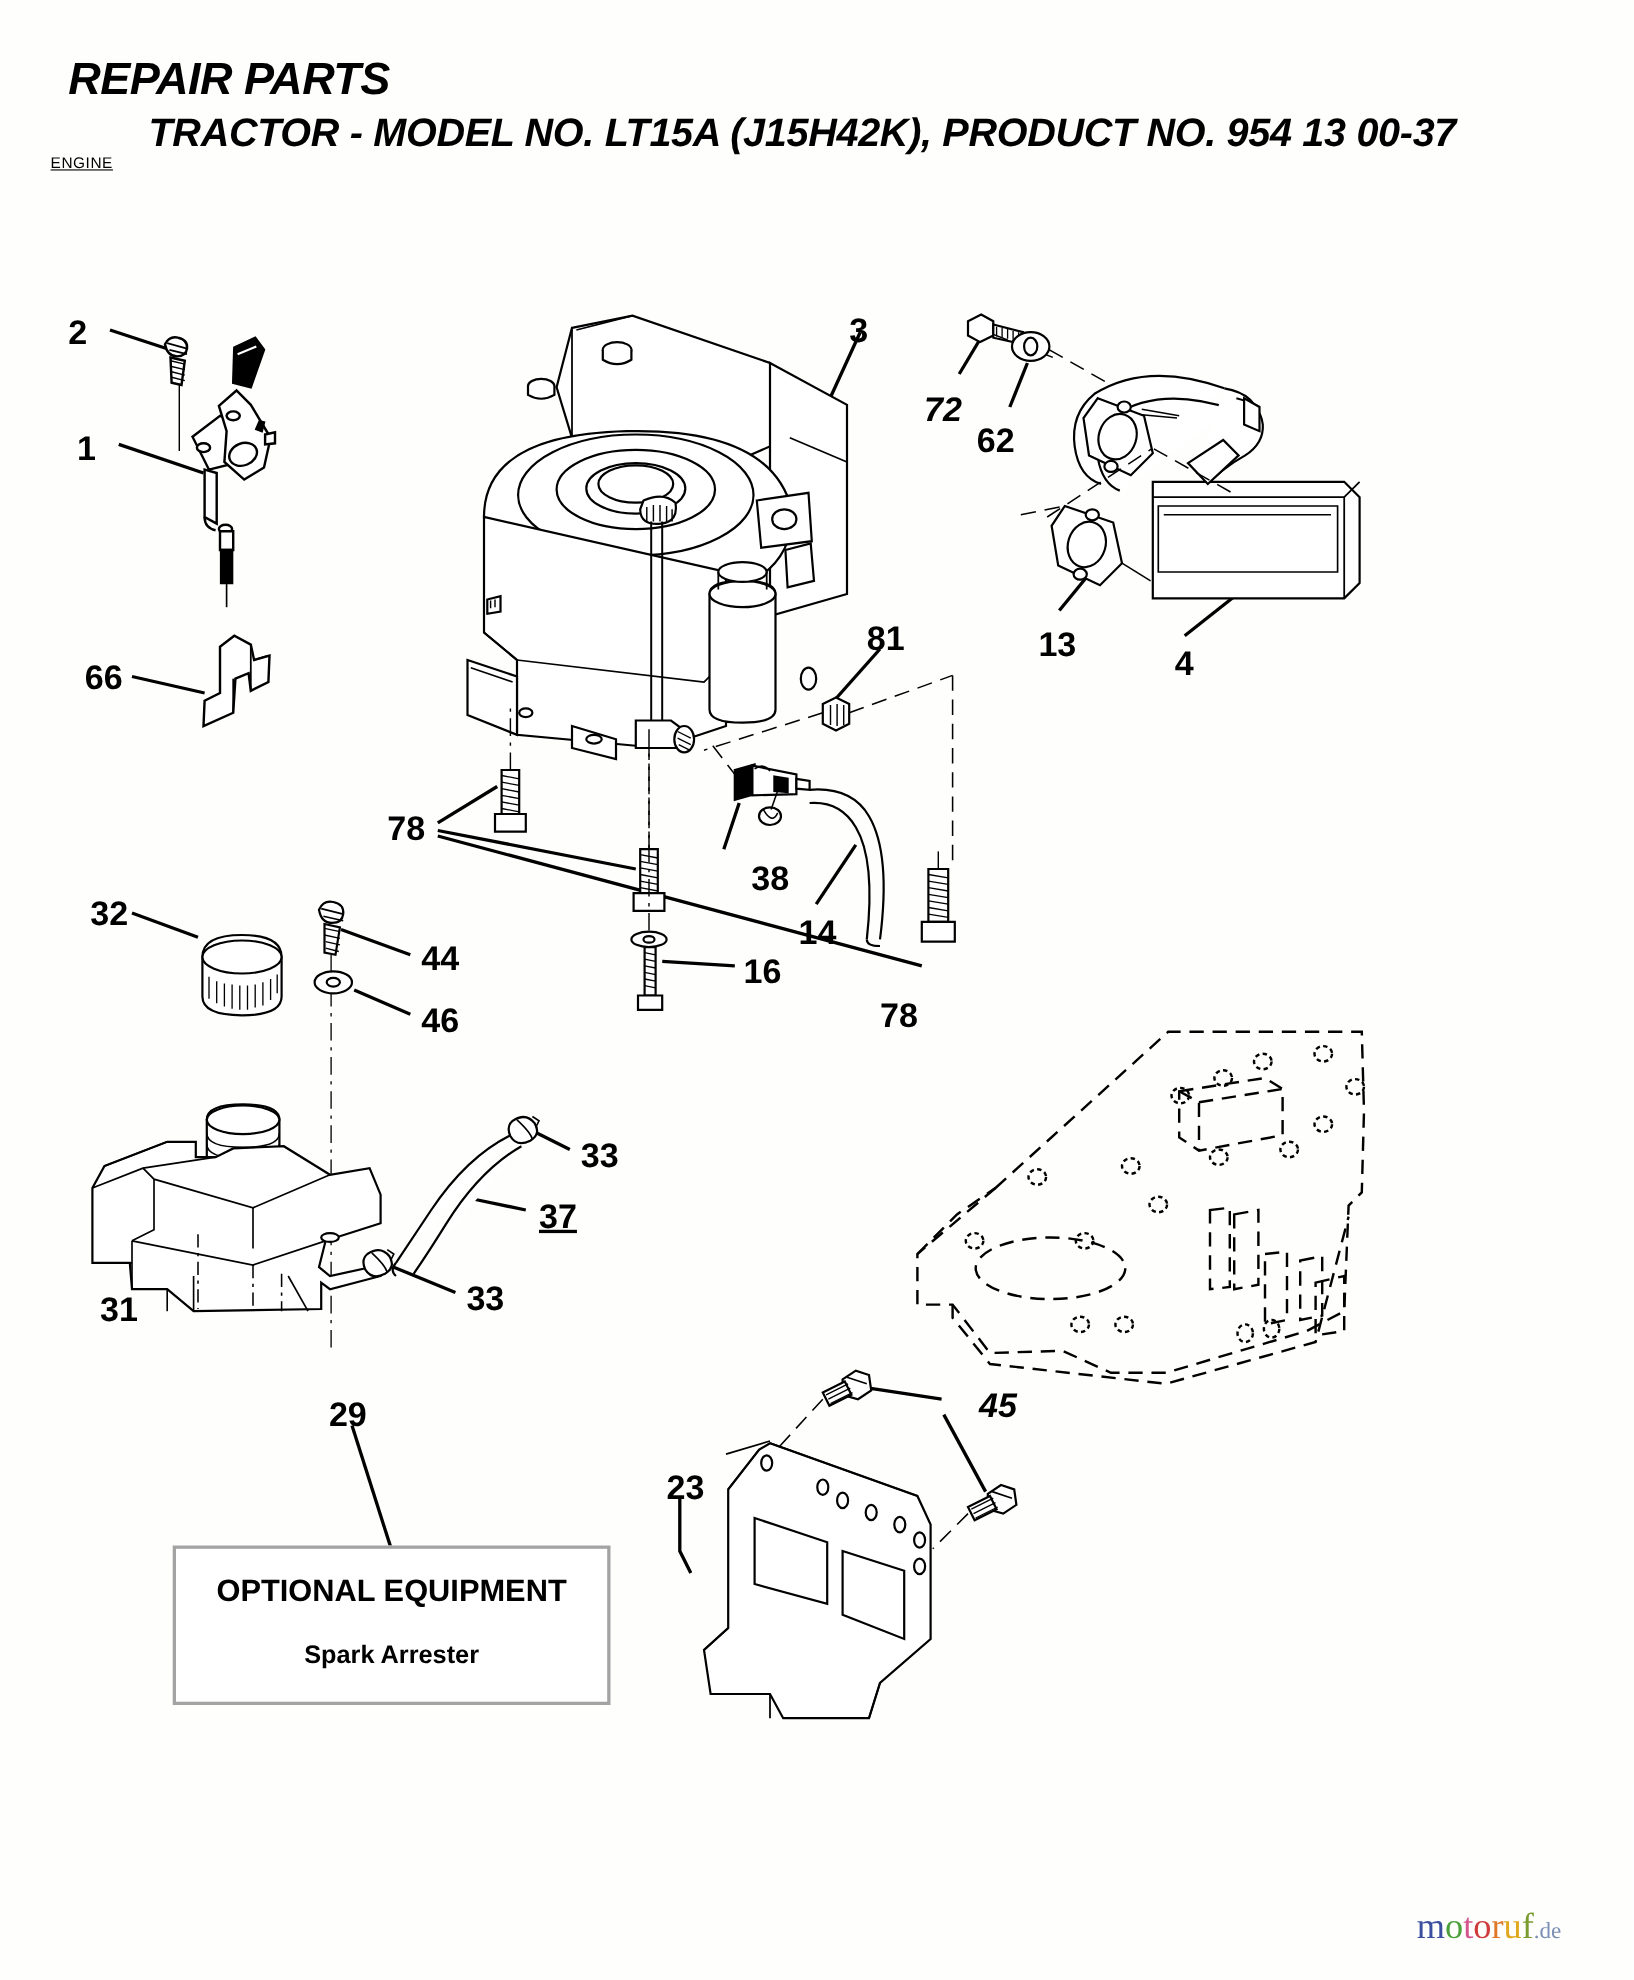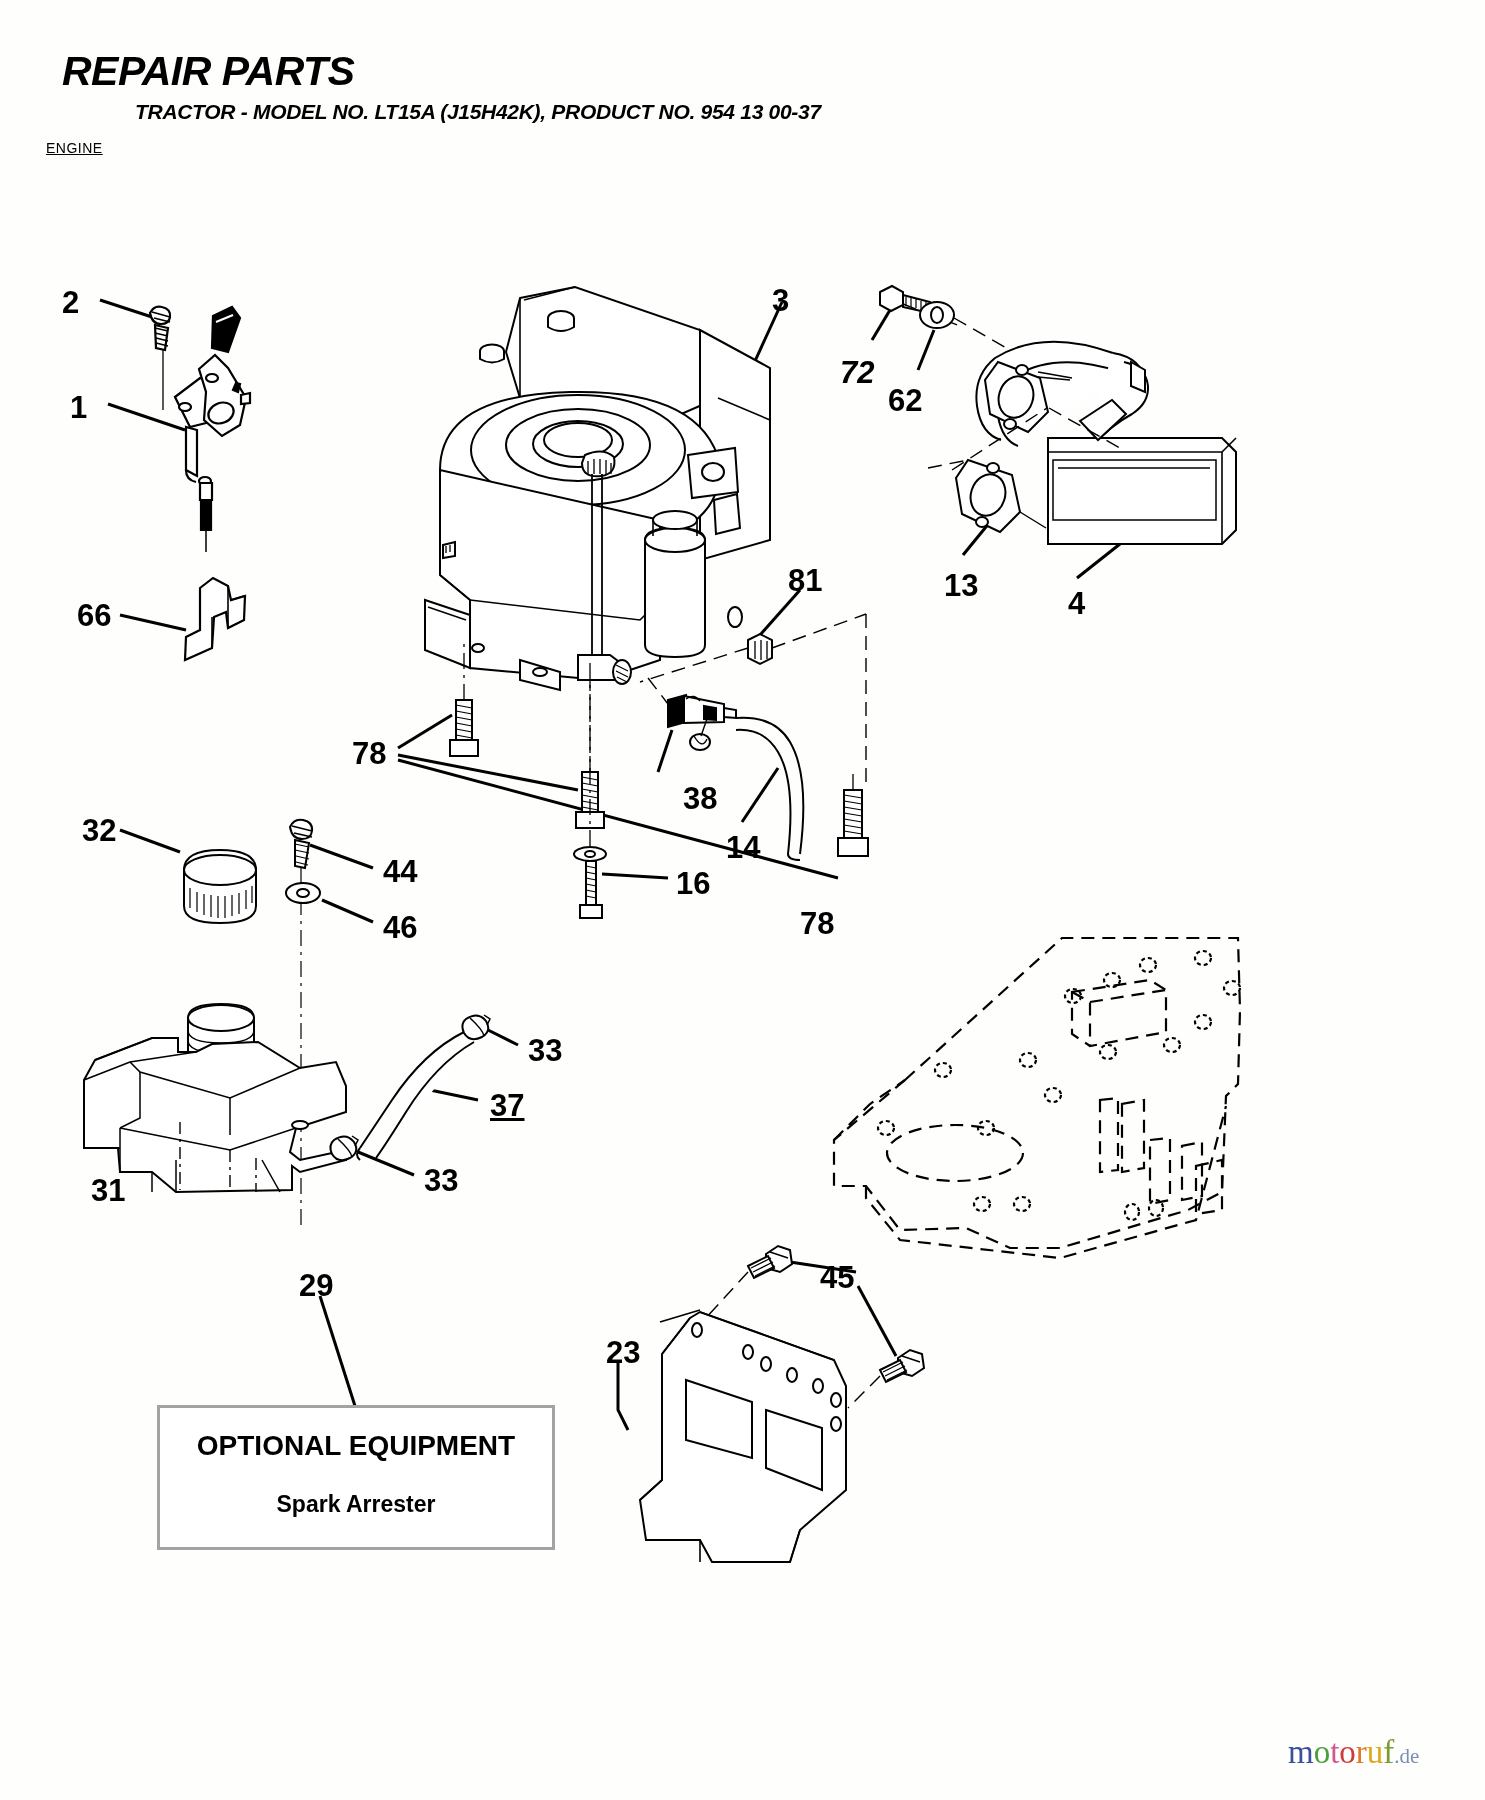--- a/index.html
+++ b/index.html
@@ -13,21 +13,21 @@
   #page{position:relative;width:1485px;height:1800px;background:#fefefd;}
 
   
   .hdr-title{
     position:absolute;left:62px;top:48px;
     font-size:41px;font-weight:bold;font-style:italic;
     letter-spacing:-0.5px;
   }
   .hdr-model{
     position:absolute;left:135px;top:100px;
-    font-size:21px;font-weight:bold;font-style:italic;
+    font-size:36px;font-weight:bold;font-style:italic;
     letter-spacing:-0.3px;white-space:nowrap;
   }
   .hdr-section{
     position:absolute;left:46px;top:140px;
     font-size:14px;font-weight:normal;
     letter-spacing:0.5px;
     text-decoration:underline;
   }
 
   
@@ -462,21 +462,21 @@
   <div class="num" style="left:676px; top:868px;">16</div>
   <div class="num" style="left:800px; top:908px;">78</div>
   <div class="num" style="left:82px;  top:815px;">32</div>
   <div class="num" style="left:383px; top:856px;">44</div>
   <div class="num" style="left:383px; top:912px;">46</div>
   <div class="num" style="left:528px; top:1035px;">33</div>
   <div class="num" style="left:490px; top:1090px;text-decoration:underline;">37</div>
   <div class="num" style="left:424px; top:1165px;">33</div>
   <div class="num" style="left:91px;  top:1175px;">31</div>
   <div class="num" style="left:299px; top:1270px;">29</div>
-  <div class="num" style="left:820px; top:1262px;">45</div>
+  <div class="num" style="left:890px; top:1262px;font-style:italic;">45</div>
   <div class="num" style="left:606px; top:1337px;">23</div>
 
   <div class="optbox">
     <div class="optbox-title">OPTIONAL EQUIPMENT</div>
     <div class="optbox-sub">Spark Arrester</div>
   </div>
 
   <div class="wm">
     <span style="color: rgb(59, 78, 160);">m</span><span style="color: rgb(74, 160, 59);">o</span><span style="color: rgb(212, 86, 143);">t</span><span style="color: rgb(207, 58, 58);">o</span><span style="color: rgb(224, 122, 42);">r</span><span style="color: rgb(224, 168, 30);">u</span><span style="color: rgb(122, 155, 46);">f</span><span class="de" style="color: rgb(122, 143, 181);">.</span><span class="de" style="color: rgb(122, 143, 181);">de</span>
   </div>

